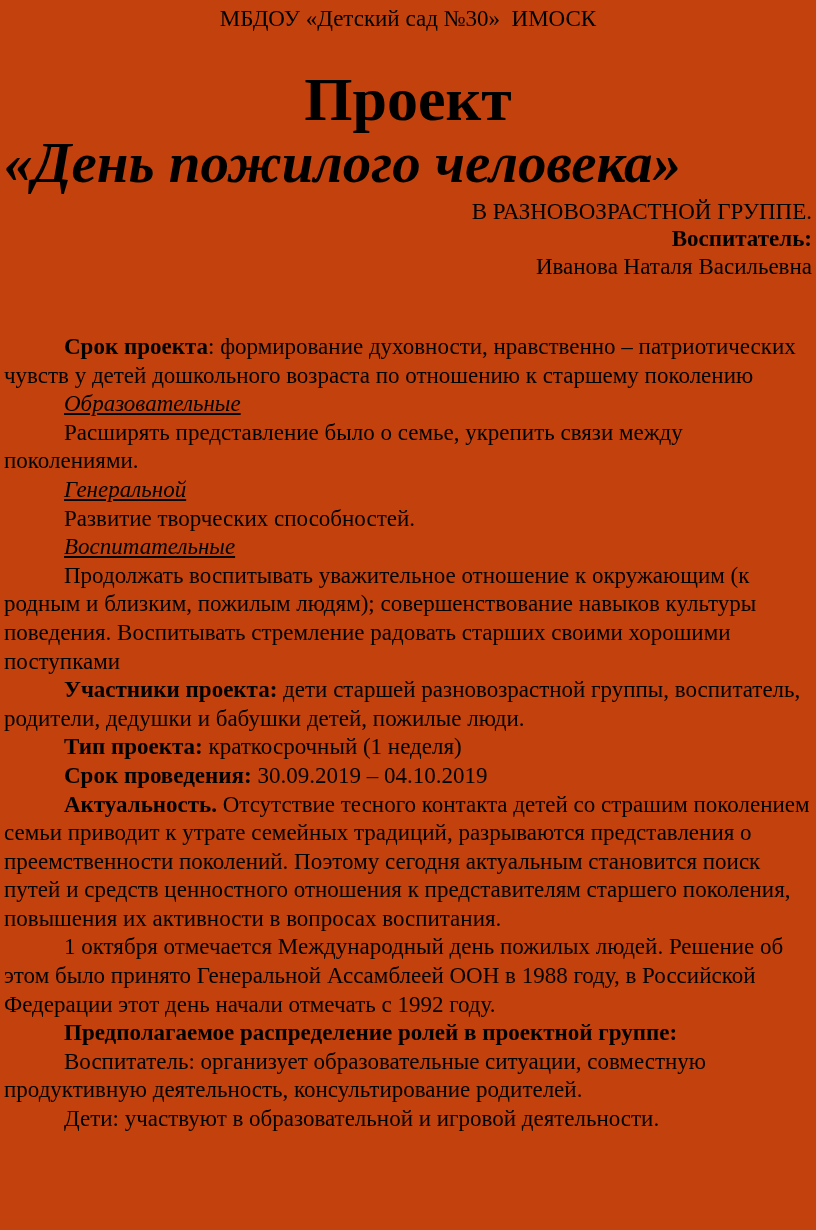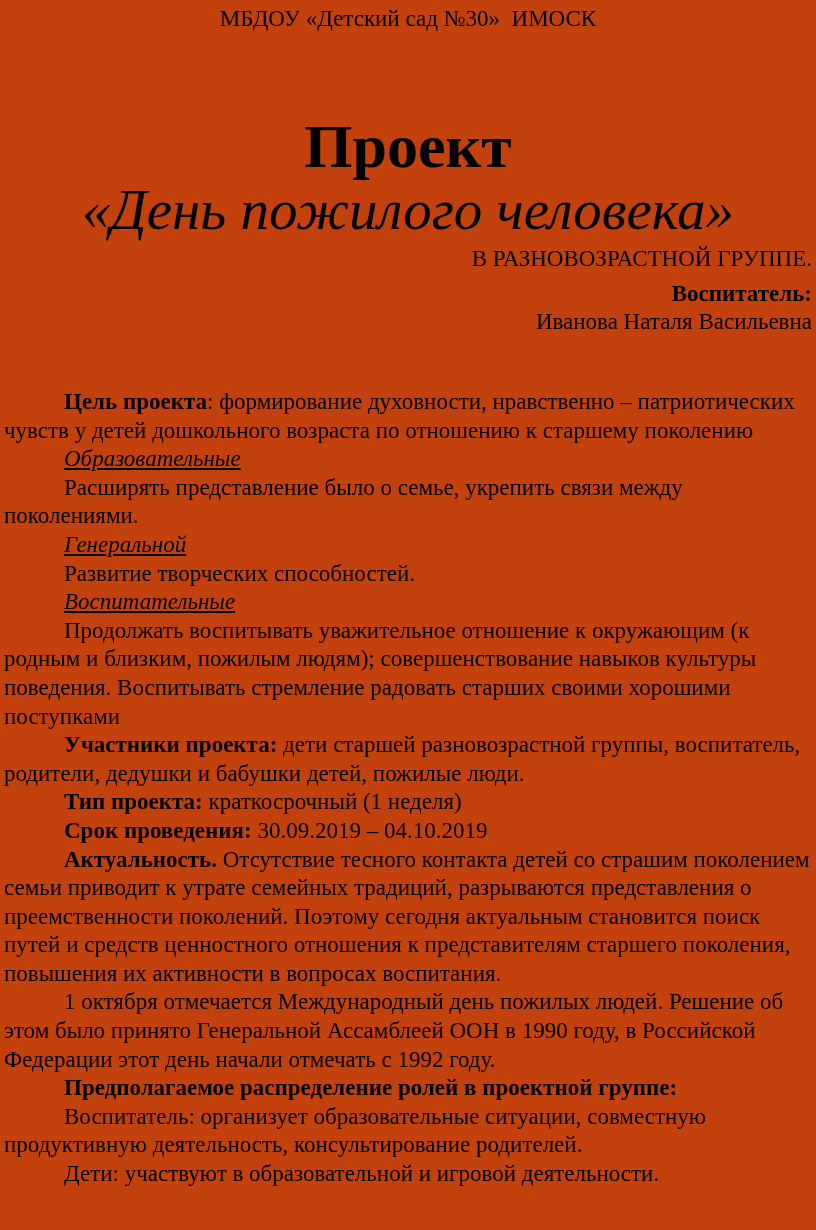--- a/index.html
+++ b/index.html
@@ -17,41 +17,39 @@
     padding: 6px 4px 0 4px;
     background: #c2410c;
   }
   .doc-header {
     text-align: center;
     font-size: 23px;
     line-height: 26px;
     white-space: pre-wrap;
   }
   .title-main {
-    margin-top: 83px;
+    margin-top: 36px;
     text-align: center;
     font-weight: bold;
     font-size: 62px;
     line-height: 62px;
   }
   .title-sub {
-    text-align: center;
-    font-weight: normal;
+    font-weight: bold;
     font-style: italic;
     font-size: 57px;
     line-height: 66px;
   }
   .title-caption {
     margin-top: 2px;
     text-align: right;
     font-size: 23px;
     line-height: 27px;
   }
   .byline {
-    margin-top: 8px;
     text-align: right;
     font-size: 23px;
     line-height: 28px;
   }
   .byline-role { font-weight: bold; }
   .body-text {
     margin-top: 52px;
     font-size: 23px;
     line-height: 28.6px;
   }
@@ -77,30 +75,30 @@
     <div class="title-sub">«День пожилого человека»</div>
     <div class="title-caption">В РАЗНОВОЗРАСТНОЙ ГРУППЕ.</div>
   </div>
 
   <div class="byline">
     <div class="byline-role">Воспитатель:</div>
     <div class="byline-name">Иванова Наталя Васильевна</div>
   </div>
 
   <div class="body-text" id="body-container">
-      <p class="para"><span class="lead-bold">Цель проекта</span>: формирование духовности, нравственно – патриотических чувств у детей дошкольного возраста по отношению к старшему поколению</p>
+      <p class="para"><span class="lead-bold">Срок проекта</span>: формирование духовности, нравственно – патриотических чувств у детей дошкольного возраста по отношению к старшему поколению</p>
       <p class="para"><span class="lead-italic-underline">Образовательные</span></p>
       <p class="para">Расширять представление было о семье, укрепить связи между поколениями.</p>
       <p class="para"><span class="lead-italic-underline">Генеральной</span></p>
       <p class="para">Развитие творческих способностей.</p>
       <p class="para"><span class="lead-italic-underline">Воспитательные</span></p>
       <p class="para">Продолжать воспитывать уважительное отношение к окружающим (к родным и близким, пожилым людям); совершенствование навыков культуры поведения. Воспитывать стремление радовать старших своими хорошими поступками</p>
       <p class="para"><span class="lead-bold">Участники проекта:</span> дети старшей разновозрастной группы, воспитатель, родители, дедушки и бабушки детей, пожилые люди.</p>
       <p class="para"><span class="lead-bold">Тип проекта:</span> краткосрочный (1 неделя)</p>
       <p class="para"><span class="lead-bold">Срок проведения:</span> 30.09.2019 – 04.10.2019</p>
       <p class="para"><span class="lead-bold">Актуальность.</span> Отсутствие тесного контакта детей со страшим поколением семьи приводит к утрате семейных традиций, разрываются представления о преемственности поколений. Поэтому сегодня актуальным становится поиск путей и средств ценностного отношения к представителям старшего поколения, повышения их активности в вопросах воспитания.</p>
-      <p class="para">1 октября отмечается Международный день пожилых людей. Решение об этом было принято Генеральной Ассамблеей ООН в 1990 году, в Российской Федерации этот день начали отмечать с 1992 году.</p>
+      <p class="para">1 октября отмечается Международный день пожилых людей. Решение об этом было принято Генеральной Ассамблеей ООН в 1988 году, в Российской Федерации этот день начали отмечать с 1992 году.</p>
       <p class="para"><span class="lead-bold">Предполагаемое распределение ролей в проектной группе:</span></p>
       <p class="para">Воспитатель: организует образовательные ситуации, совместную продуктивную деятельность, консультирование родителей.</p>
       <p class="para">Дети: участвуют в образовательной и игровой деятельности.</p>
     </div>
 
 </div>
 
 </body></html>

